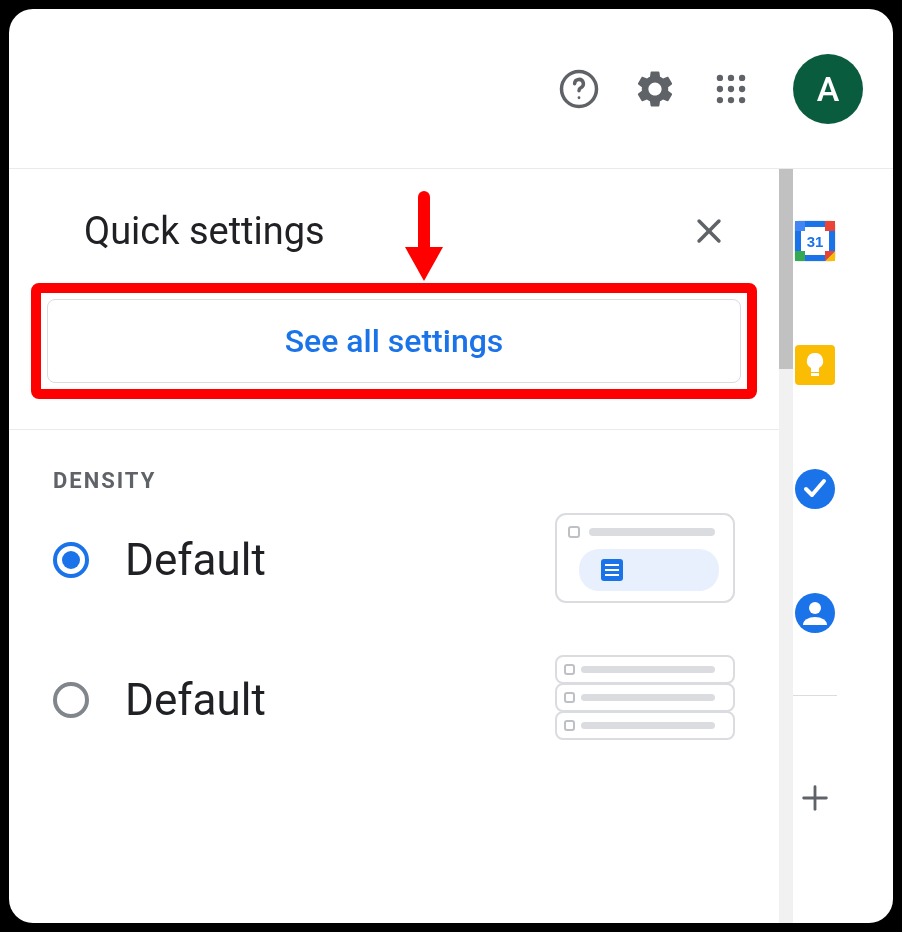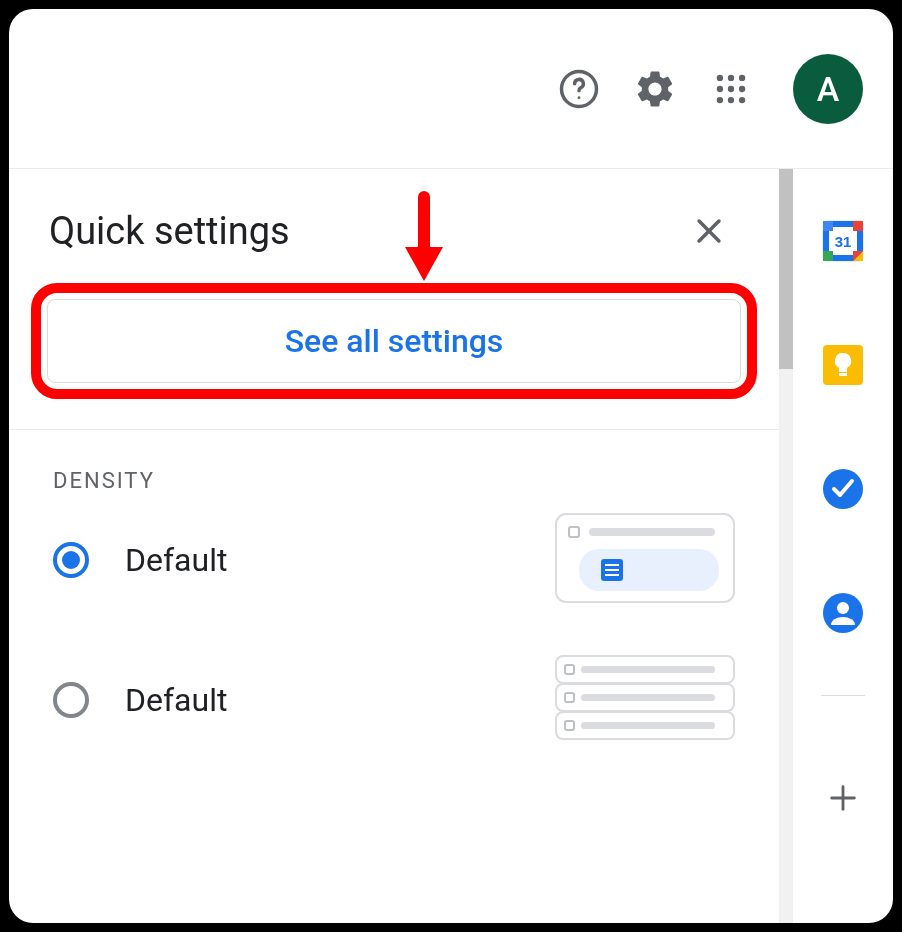--- a/index.html
+++ b/index.html
@@ -61,20 +61,21 @@
       flex: 1;
       display: flex;
       flex-direction: column;
       position: relative;
     }
     .panel-header {
       display: flex;
       align-items: center;
       justify-content: space-between;
       padding: 40px 50px 20px 40px;
+      margin-left: 35px;
     }
     .panel-title {
       font-size: 38px;
       color: #202124;
       font-weight: 400;
     }
     .close-btn {
       width: 40px;
       height: 40px;
       display: flex;
@@ -86,21 +87,21 @@
     .arrow-annotation {
       position: absolute;
       left: 390px;
       top: 20px;
       color: #ff0000;
       pointer-events: none;
     }
     .see-all-wrapper {
       margin: 10px 22px 20px 22px;
       border: 10px solid #ff0000;
-      border-radius: 26px;
+      border-radius: 8px;
       padding: 6px;
     }
     .see-all-btn {
       width: 100%;
       height: 84px;
       border: 1px solid #dadce0;
       border-radius: 8px;
       background: #fff;
       color: #1a73e8;
       font-size: 32px;
@@ -110,21 +111,21 @@
     }
     .divider {
       height: 1px;
       background: #e8eaed;
       margin: 10px 0 0 0;
     }
     .section-label {
       font-size: 22px;
       letter-spacing: 2px;
       color: #5f6368;
-      font-weight: 400;
+      font-weight: 700;
       padding: 38px 16px 20px 44px;
     }
     .density-options {
       display: flex;
       flex-direction: column;
       gap: 48px;
       padding-left: 44px;
       padding-right: 44px;
     }
     .density-row {
@@ -149,21 +150,21 @@
       position: absolute;
       width: 18px;
       height: 18px;
       background: #1a73e8;
       border-radius: 50%;
       top: 50%;
       left: 50%;
       transform: translate(-50%, -50%);
     }
     .density-label {
-      font-size: 32px;
+      font-size: 44px;
       color: #202124;
       flex: 1;
     }
     .density-preview {
       width: 180px;
       flex-shrink: 0;
     }
     .scrollbar {
       width: 14px;
       background: #f1f1f1;
@@ -171,21 +172,20 @@
     .scrollbar-thumb {
       width: 14px;
       background: #c1c1c1;
       height: 200px;
       margin-top: 0;
     }
     .side-rail {
       width: 100px;
       display: flex;
       flex-direction: column;
-      align-items: center;
       padding-top: 50px;
       gap: 80px;
     }
     .rail-icon {
       width: 44px;
       height: 44px;
       cursor: pointer;
       display: flex;
       align-items: center;
       justify-content: center;

